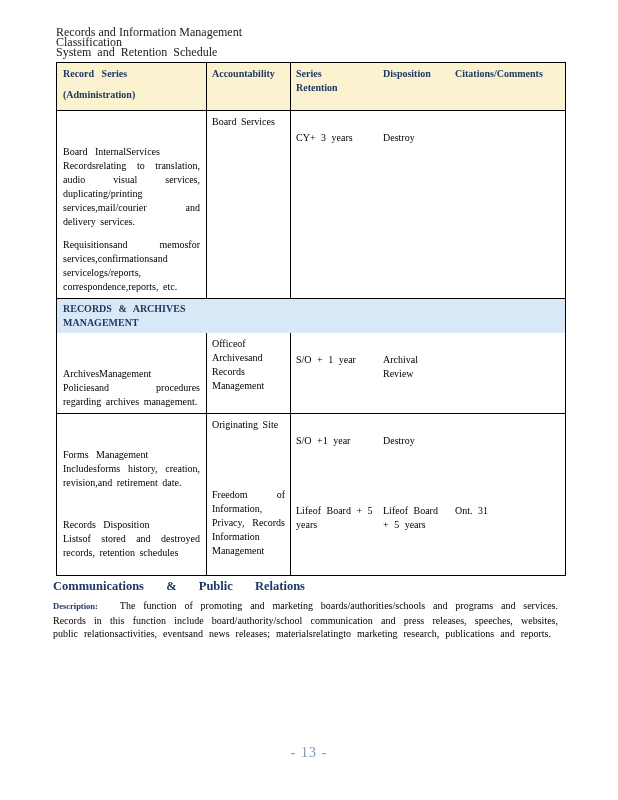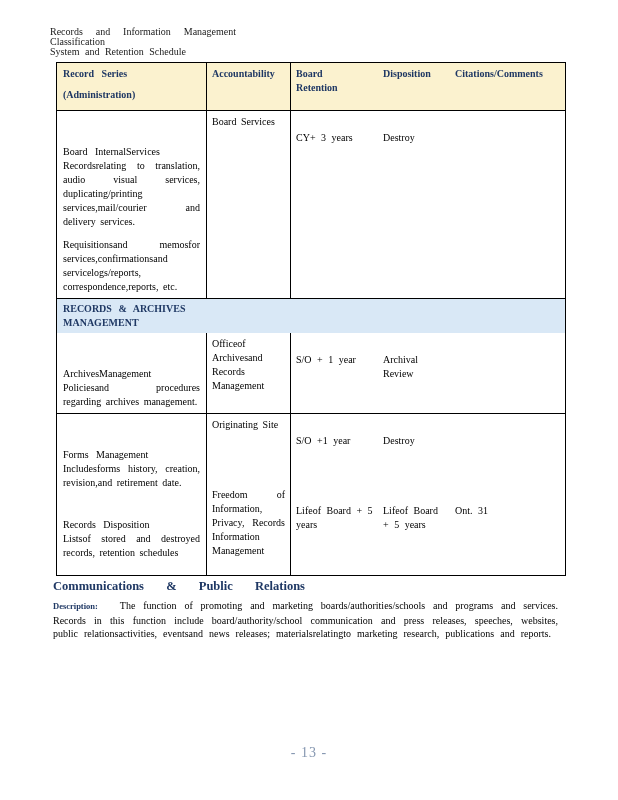--- a/index.html
+++ b/index.html
@@ -3,22 +3,22 @@
 <meta charset="utf-8">
 <style>
   html,body { margin:0; padding:0; background:#ffffff; }
   .page {
     position:relative; width:618px; height:800px; background:#ffffff;
     font-family:"Liberation Serif","DejaVu Serif",serif; color:#000;
     overflow:hidden;
   }
 
   
-  .doc-header { position:absolute; left:50px; top:27px; width:186px;
-    font-size:10px; line-height:10px; color:#1a1a1a; }
+  .doc-header { position:absolute; left:56px; top:27px; width:186px;
+    font-size:12px; line-height:10px; color:#1a1a1a; }
   .dh-line1 { text-align:justify; text-align-last:justify; }
   .dh-line2 { word-spacing:3px; }
 
   
   .rtable { position:absolute; left:56px; top:62px; width:508px;
     border:1px solid #000; font-size:10px; line-height:14px; }
   .row { display:flex; }
   .c1 { width:150px; border-right:1px solid #000; padding:4px 6px; box-sizing:border-box; }
   .c2 { width:84px;  border-right:1px solid #000; padding:4px 5px; box-sizing:border-box; }
   .c3 { flex:1; display:flex; }
@@ -76,21 +76,21 @@
     <div class="row thead">
       <div class="c1">
         <div class="hcell">Record Series</div>
         <div class="hsub">(Administration)</div>
       </div>
       <div class="c2">
         <div class="hcell">Accountability</div>
       </div>
       <div class="c3">
         <div class="sc1">
-          <span class="hcell narrow">Board Retention</span>
+          <span class="hcell narrow">Series Retention</span>
         </div>
         <div class="sc2">
           <span class="hcell" style="word-spacing:0">Disposition</span>
         </div>
         <div class="sc3">
           <span class="hcell" style="word-spacing:0">Citations/Comments</span>
         </div>
       </div>
     </div>
 

